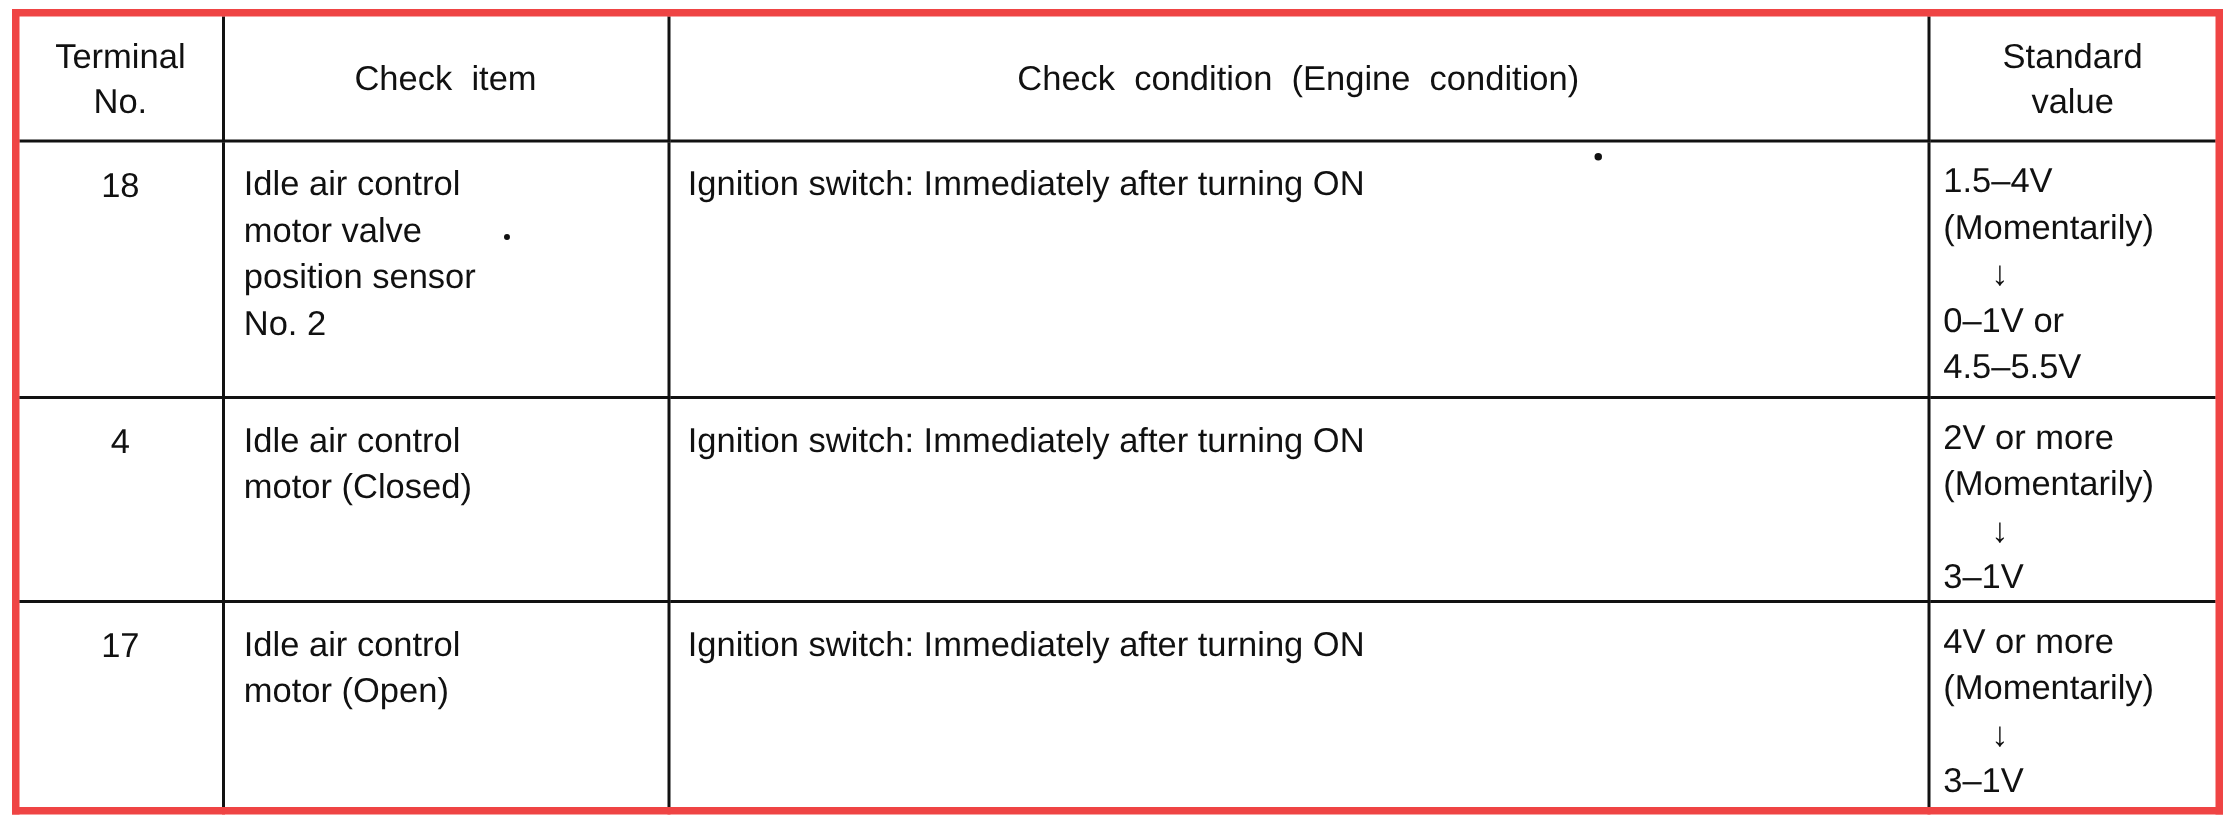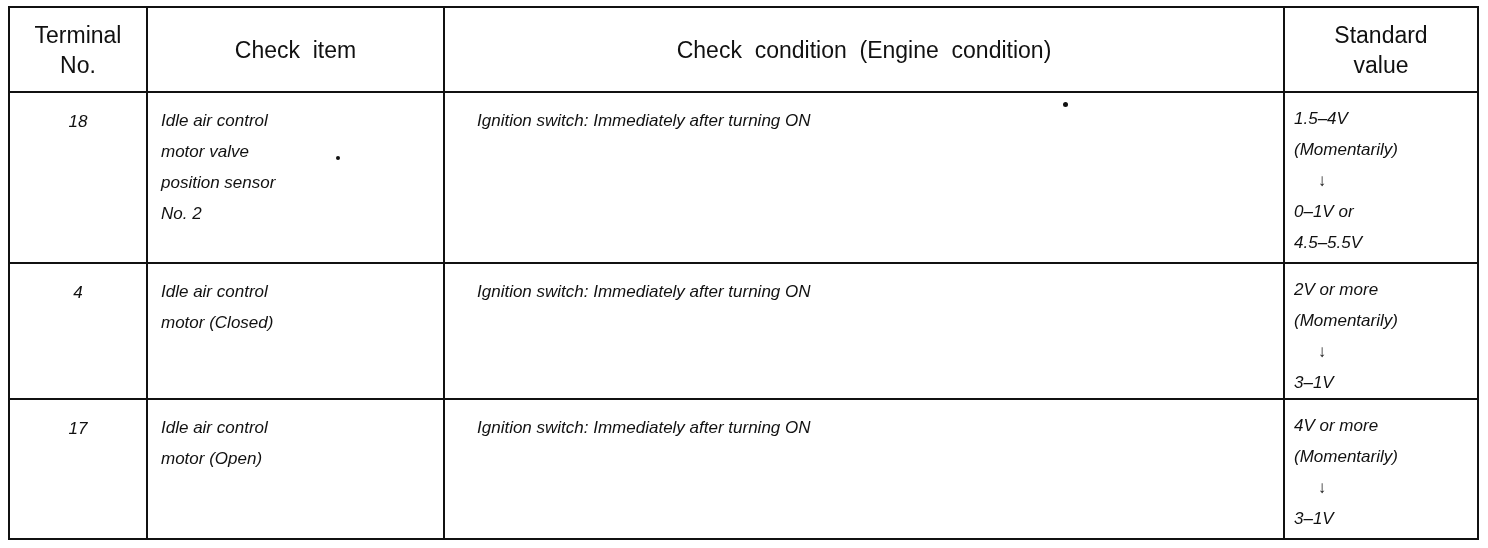--- a/index.html
+++ b/index.html
@@ -24,47 +24,46 @@
     top: 6px;
     width: 1469px;
     border-collapse: collapse;
     table-layout: fixed;
     background: #ffffff;
   }
   table.check-table, table.check-table tr, table.check-table th, table.check-table td {
     border: 2px solid #111111;
   }
   table.check-table {
-    border: 1px solid #ef4444;
+    border: 5px solid #ef4444;
   }
   th {
     font-weight: 400;
     font-size: 23px;
     line-height: 30px;
     text-align: center;
     vertical-align: middle;
     padding: 0;
   }
   td {
     vertical-align: top;
-    font-size: 17px;
+    font-size: 23px;
     line-height: 31px;
     padding: 0;
-    font-style: italic;
   }
   .pre { white-space: pre-wrap; }
   td.col-terminal {
     text-align: center;
     padding-top: 13px;
   }
   td.col-item {
     padding: 12px 22px 0 13px;
   }
   td.col-condition {
-    padding: 12px 6px 0 32px;
+    padding: 12px 6px 0 12px;
   }
   td.col-standard {
     padding: 10px 2px 0 9px;
   }
   .speck {
     position: absolute;
     background: #111111;
     border-radius: 50%;
   }
   .speck-a { left: 1063px; top: 102px; width: 5px; height: 5px; }

